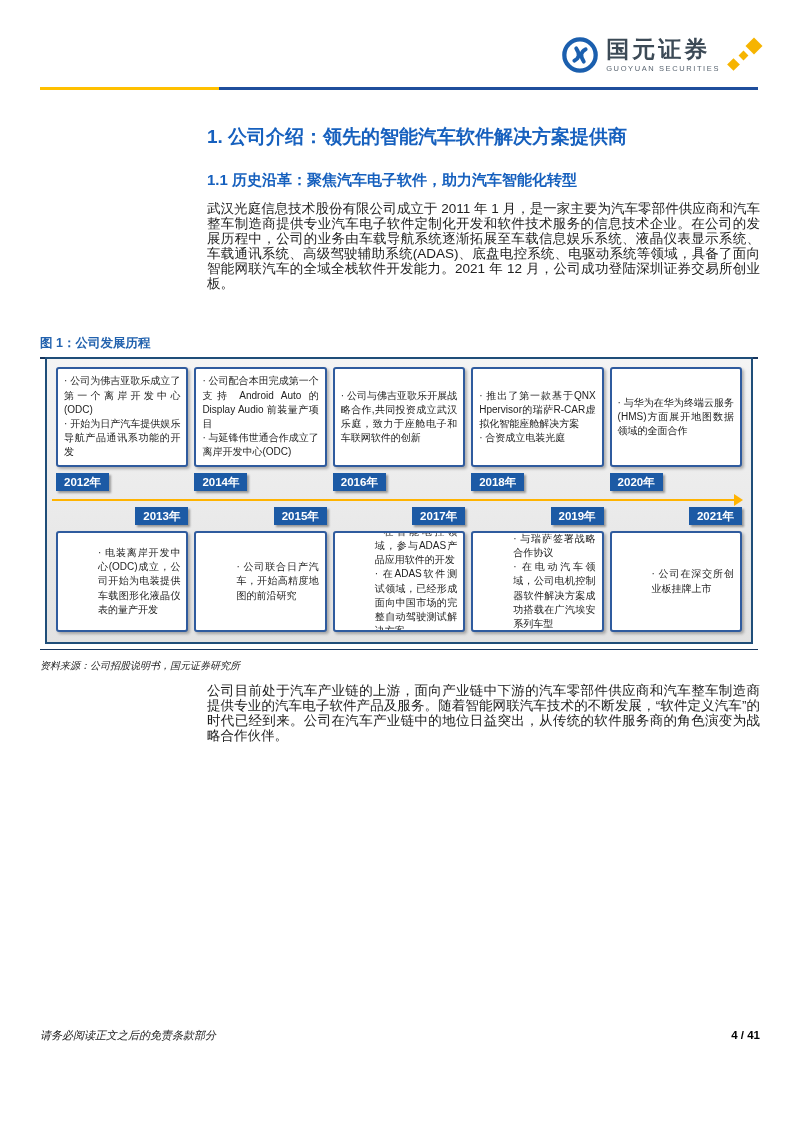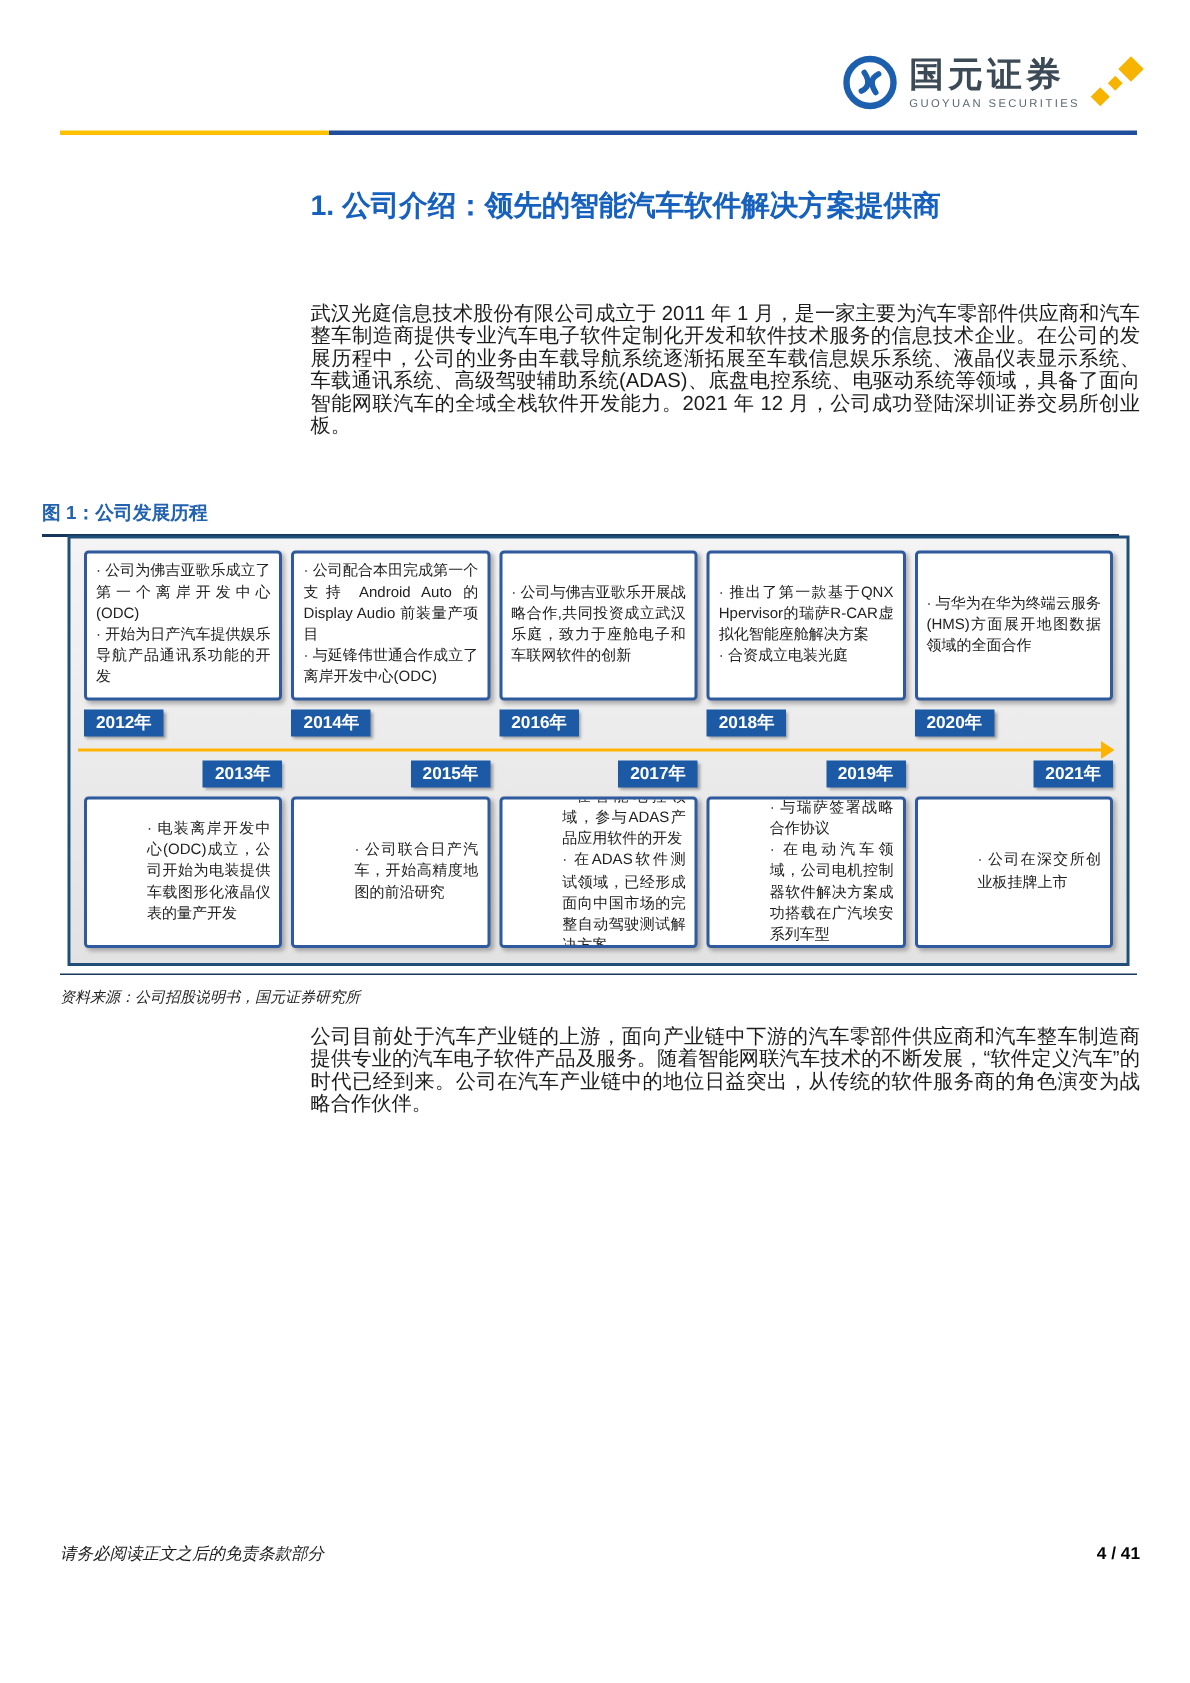--- a/index.html
+++ b/index.html
@@ -30,21 +30,21 @@
         font-size:19px; font-weight:bold; color:#1660be; }
   .h2 { position:absolute; top:171px; left:207px; width:555px;
         font-size:15px; font-weight:bold; color:#1660be; }
   .para { position:absolute; left:207px; width:553px;
           font-size:13.5px; line-height:15px; text-align:justify; color:#1c1c1c; }
   .p1 { top:201px; }
   .p2 { top:683px; }
 
   
   .fig-caption-row {
-    position:absolute; top:333px; left:28px; width:718px;
+    position:absolute; top:333px; left:40px; width:718px;
     border-bottom:2px solid #17365d; padding-bottom:5px;
   }
   .fig-caption { font-size:12.5px; font-weight:bold; color:#2262ae; }
 
   .timeline-frame {
     position:absolute; top:357px; left:45px; width:708px; height:287px;
     border:2px solid #1f4e79;
     background:linear-gradient(180deg,#f4f4f4,#e2e2e2);
   }
   .timeline {
@@ -112,20 +112,21 @@
     </div>
     <div class="diamonds">
       <span class="d1"></span>
         <span class="d2"></span>
         <span class="d3"></span>
     </div>
   </div>
   <div class="header-rule"></div>
 
   <div class="h1">1. 公司介绍：领先的智能汽车软件解决方案提供商</div>
+  <div class="h2">1.1 历史沿革：聚焦汽车电子软件，助力汽车智能化转型</div>
 
   <div class="para p1">武汉光庭信息技术股份有限公司成立于 2011 年 1 月，是一家主要为汽车零部件供应商和汽车整车制造商提供专业汽车电子软件定制化开发和软件技术服务的信息技术企业。在公司的发展历程中，公司的业务由车载导航系统逐渐拓展至车载信息娱乐系统、液晶仪表显示系统、车载通讯系统、高级驾驶辅助系统(ADAS)、底盘电控系统、电驱动系统等领域，具备了面向智能网联汽车的全域全栈软件开发能力。2021 年 12 月，公司成功登陆深圳证券交易所创业板。</div>
 
   <div class="fig-caption-row">
     <span class="fig-caption">图 1：公司发展历程</span>
   </div>
 
   <div class="timeline-frame">
     <div class="timeline">
       <div class="arrow-line"></div>

